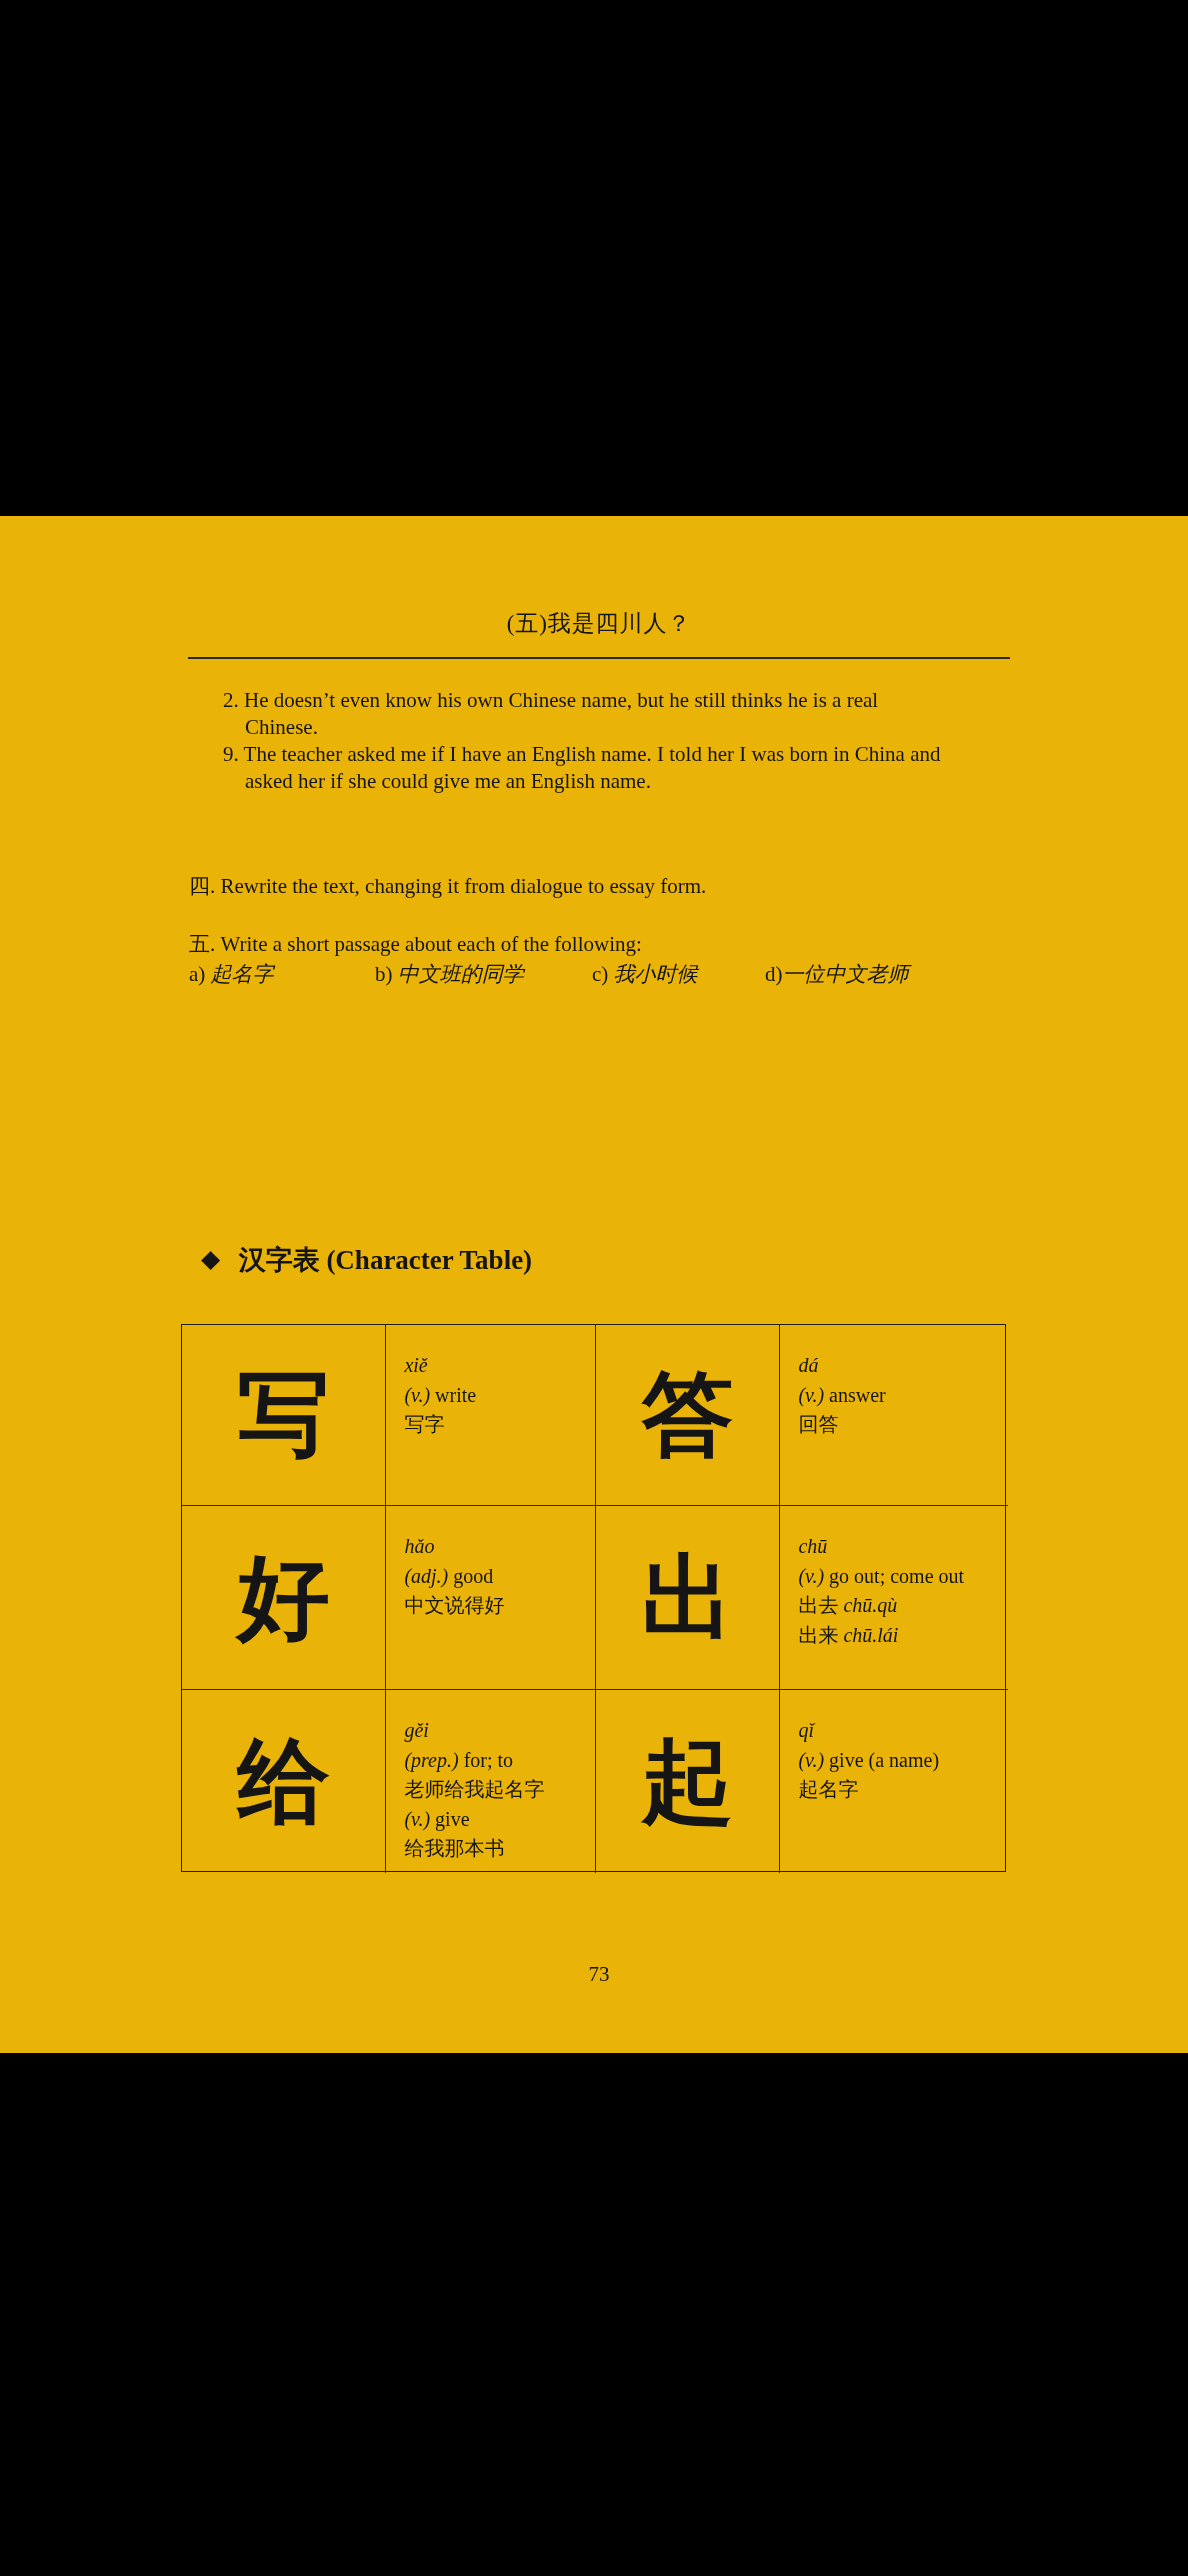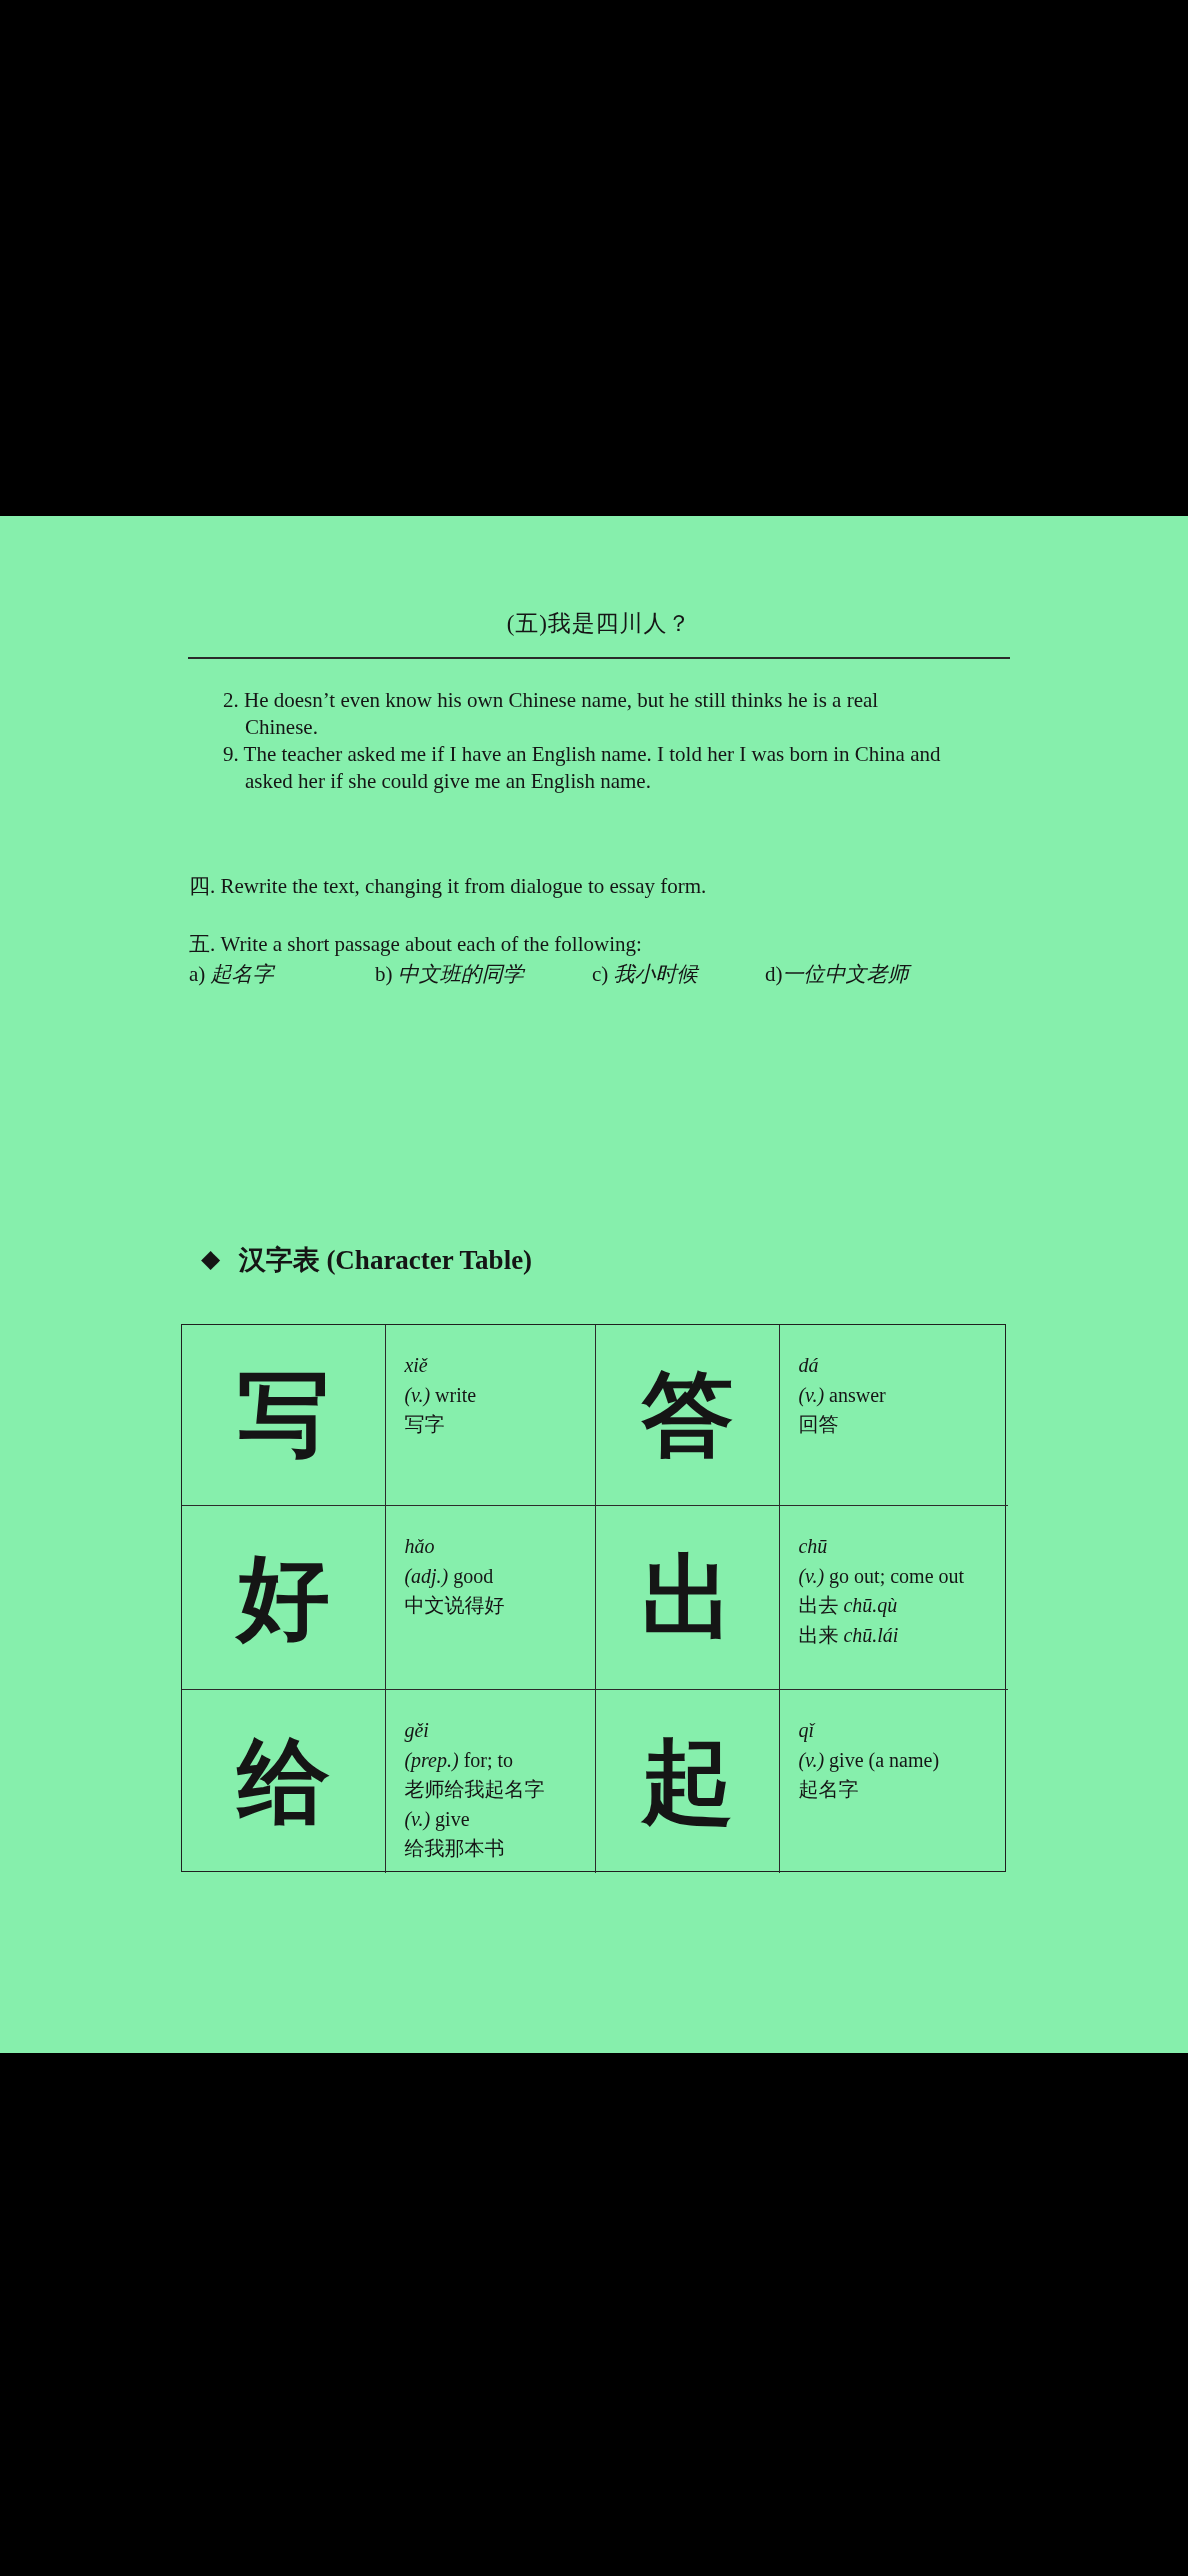--- a/index.html
+++ b/index.html
@@ -1,21 +1,21 @@
 <!DOCTYPE html>
 <html style="font-size:14.7px"><head>
 <meta charset="utf-8">
 <style>
   html,body{margin:0;padding:0;background:#000;}
   .screen{position:relative;width:1188px;height:2576px;background:#000;overflow:hidden;
           font-family:"Liberation Serif","DejaVu Serif",serif;color:#151515;}
   .bar{position:absolute;left:0;width:1188px;background:#000;}
   .bar-top{top:0;height:516px;}
   .bar-bottom{top:2053px;height:523px;}
-  .page{position:absolute;left:0;top:516px;width:1188px;height:1537px;background:#86efac;}
+  .page{position:absolute;left:0;top:516px;width:1188px;height:1537px;background:#eab308;}
 
   .header-title{position:absolute;top:92px;left:188px;width:822px;text-align:center;
                 font-size:23px;letter-spacing:0.9px;}
   .header-rule{position:absolute;top:141px;left:188px;width:822px;height:1.8px;background:#2a2a2a;}
 
   .exercise-list{position:absolute;top:171px;left:187px;width:843px;font-size:21px;line-height:27px;margin-left:36px;}
   .ex-item{white-space:pre-wrap;padding-left:22px;text-indent:-22px;}
 
   .section-line{position:absolute;left:189px;width:875px;font-size:21px;line-height:27px;}
   .sec-four{top:357px;}
@@ -112,17 +112,18 @@
           <div><span>给我那本书</span></div>
         </div>
         <div class="cell char-cell last-row">起</div>
         <div class="cell desc-cell last-row last-col">
           <div><span class="it">qǐ</span></div>
           <div><span class="it">(v.)</span><span> give (a name)</span></div>
           <div><span>起名字</span></div>
         </div>
       </div>
 
+    <div class="page-number">73</div>
   </div>
 
   <div class="bar bar-bottom"></div>
 </div>
 
 
 </body></html>

